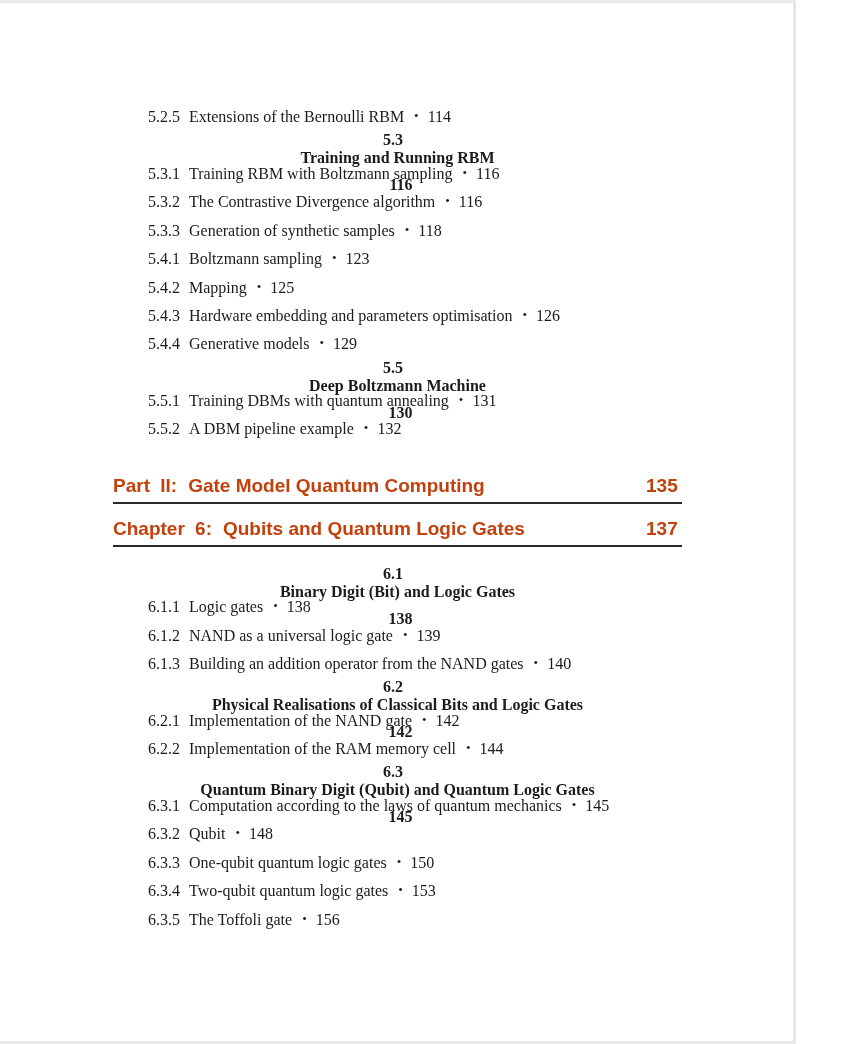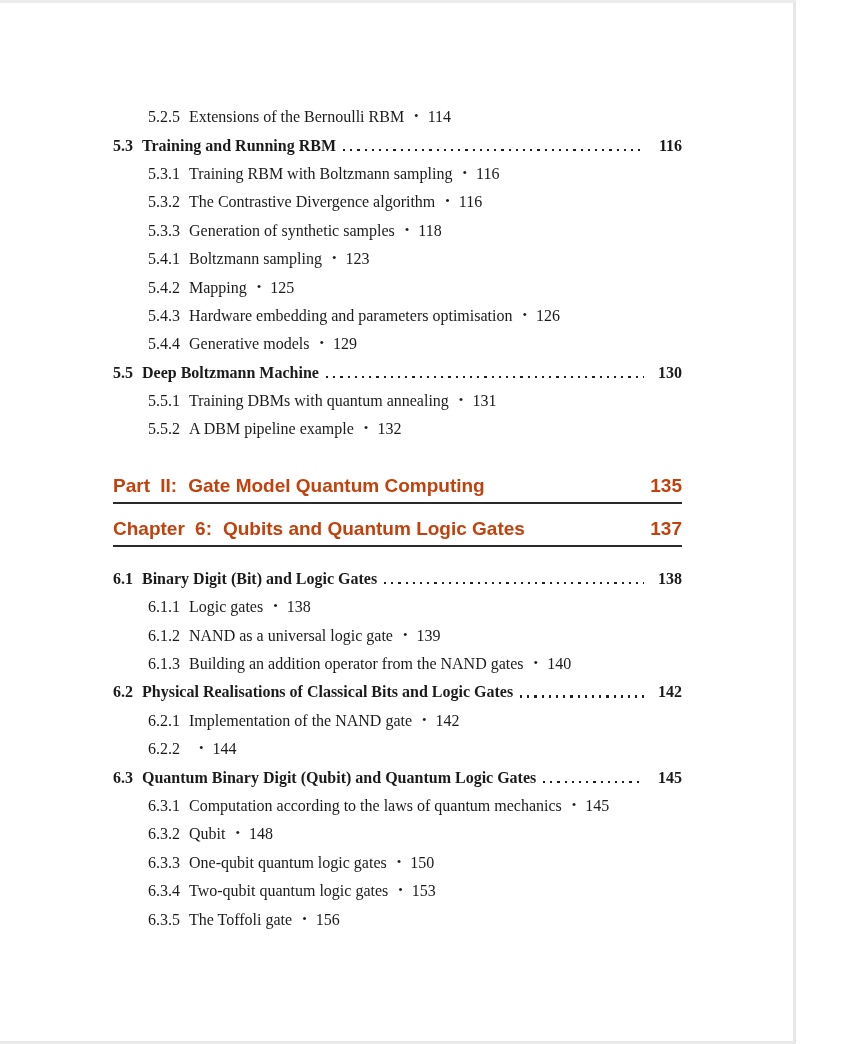--- a/index.html
+++ b/index.html
@@ -27,21 +27,21 @@
   }
 
   
   .row {
     height: 28.4px;
     display: flex;
     align-items: center;
     font-size: 16px;
     white-space: nowrap;
   }
-  .row.section { font-weight: bold; }
+  .row.section { font-weight: bold; flex-direction: column; }
   .row.subsection { padding-left: 35px; font-weight: normal; }
 
   .num { margin-right: 9px; }
   .title { }
 
   .leader {
     flex: 1 1 auto;
     height: 2.2px;
     margin: 0 8px 0 7px;
     align-self: flex-end;
@@ -75,21 +75,21 @@
     line-height: 22px;
     color: #c2410c;
     border-bottom: 2px solid #2a2a2a;
     padding-bottom: 5px;
     white-space: nowrap;
   }
   .heading.part { margin-top: 31px; }
   .heading.chapter { margin-top: 14px; }
   .heading .hlabel { word-spacing: 5px; margin-right: 11px; }
   .heading .htitle { flex: 1 1 auto; }
-  .heading .hpage { text-align: right; min-width: 36px; margin-left: 22px; }
+  .heading .hpage { text-align: left; min-width: 36px; margin-left: 22px; }
 
   .heading + .row { margin-top: 18px; }
 </style>
 </head>
 <body>
 
 <div class="page">
   <div class="toc">
       <div class="row subsection">
     <span class="num">5.2.5</span>
@@ -204,20 +204,21 @@
     <span class="page-num">142</span>
   </div>
       <div class="row subsection">
     <span class="num">6.2.1</span>
     <span class="title">Implementation of the NAND gate</span>
     <span class="bullet">•</span>
     <span class="subpage">142</span>
   </div>
       <div class="row subsection">
     <span class="num">6.2.2</span>
+    <span class="title">Implementation of the RAM memory cell</span>
     <span class="bullet">•</span>
     <span class="subpage">144</span>
   </div>
       <div class="row section">
     <span class="num">6.3</span>
     <span class="title">Quantum Binary Digit (Qubit) and Quantum Logic Gates</span>
     <span class="leader"></span>
     <span class="page-num">145</span>
   </div>
       <div class="row subsection">

